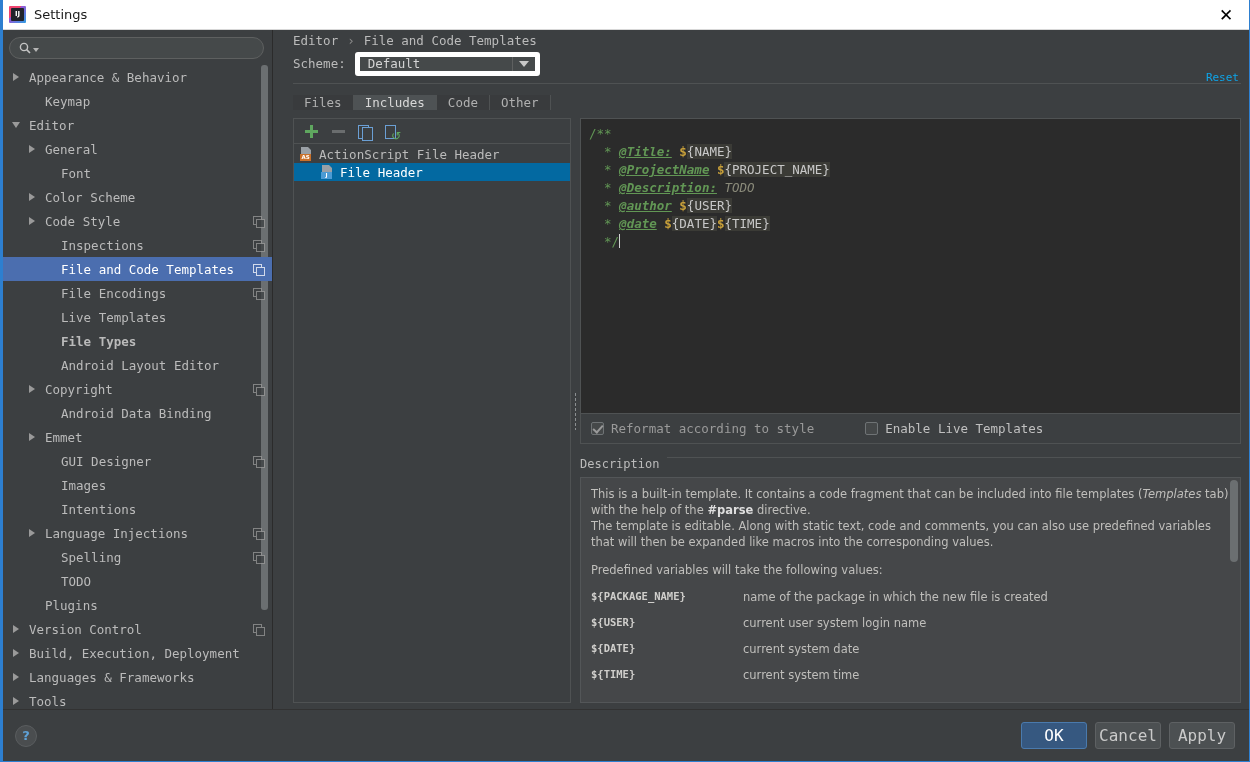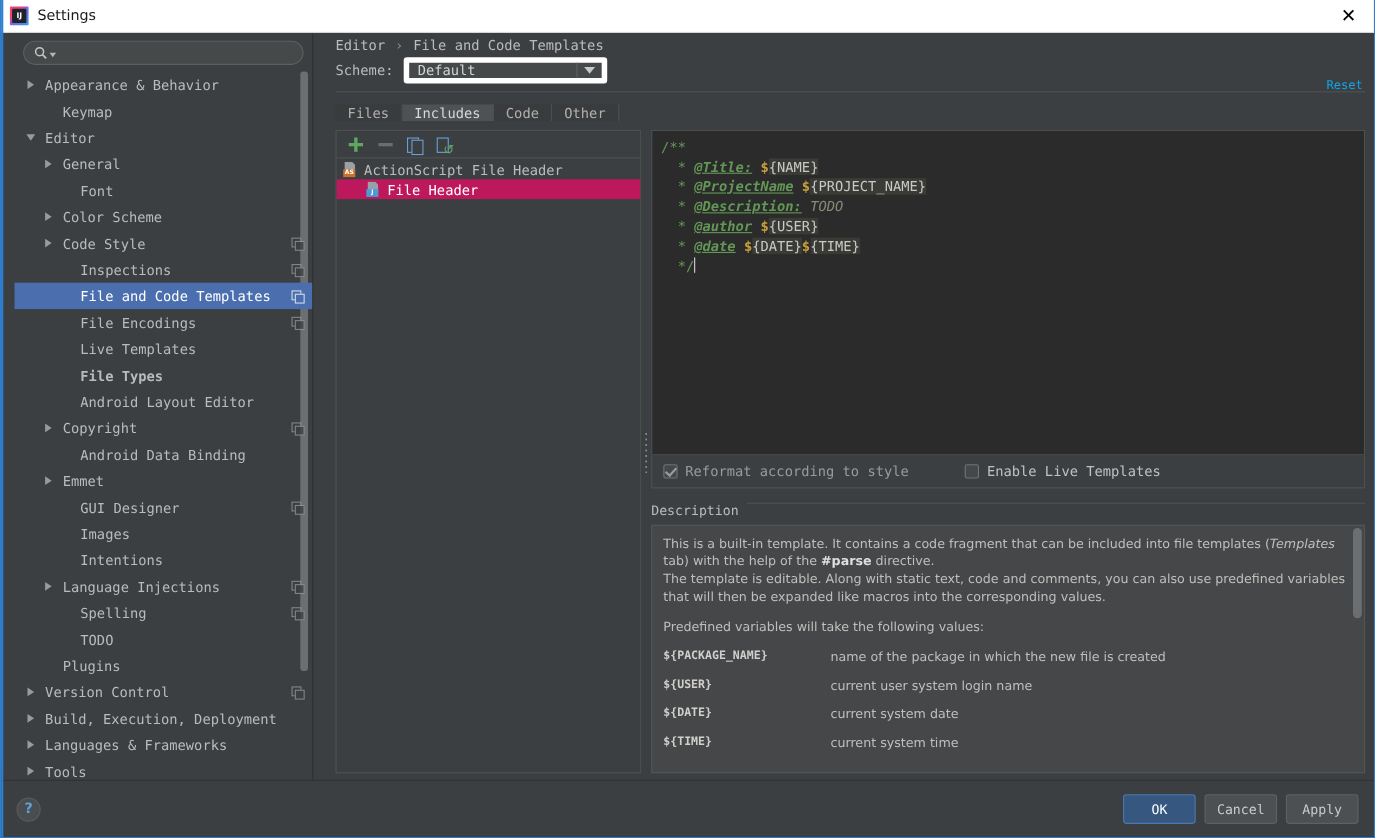--- a/index.html
+++ b/index.html
@@ -69,21 +69,20 @@
   }
 
   
   .sidebar {
     width: 272px;
     background: #3c3f41;
     display: flex;
     flex-direction: column;
     border-right: 1px solid #2b2b2b;
     position: relative;
-    margin-left: 12px;
   }
   .search-wrap { padding: 7px 8px 4px 8px; }
   .search-box {
     height: 22px;
     border: 1px solid #5e6060;
     border-radius: 11px;
     background: #45494a;
     display: flex;
     align-items: center;
     padding: 0 9px;
@@ -285,21 +284,21 @@
     color: #5fa75f; font-size: 12px; line-height: 12px;
     font-family: "DejaVu Sans", sans-serif;
   }
   .list-items { flex: 1; padding-top: 1px; }
   .tmpl-row {
     height: 18px;
     display: flex; align-items: center;
     gap: 6px; padding: 0 6px;
     color: #bbbbbb; font-size: 12.5px;
   }
-  .tmpl-row.selected { background: #be185d; color: #ffffff; padding-left: 27px; }
+  .tmpl-row.selected { background: #0369a1; color: #ffffff; padding-left: 27px; }
   .ft-icon {
     width: 13px; height: 14px; position: relative; flex: none;
   }
   .ft-icon .sheet {
     position: absolute; left: 1px; top: 0;
     width: 10px; height: 11px;
     background: #9aa0a6;
     clip-path: polygon(0 0, 70% 0, 100% 28%, 100% 100%, 0 100%);
   }
   .ft-icon .badge {
@@ -442,21 +441,21 @@
   }
   .footer .spacer { flex: 1; }
   .btn {
     min-width: 66px; height: 27px;
     margin-left: 8px;
     border: 1px solid #5e6163;
     border-radius: 3px;
     background: #4c5052;
     color: #cacaca;
     font-family: "DejaVu Sans Mono", monospace;
-    font-size: 12px;
+    font-size: 16px;
     display: flex; align-items: center; justify-content: center;
   }
   .btn.primary {
     background: #365880;
     border-color: #4a7aad;
     color: #ffffff;
   }
   .left-edge {
     position: absolute; left: 0; top: 0; bottom: 0;
     width: 2px; background: #2d7fd0;

